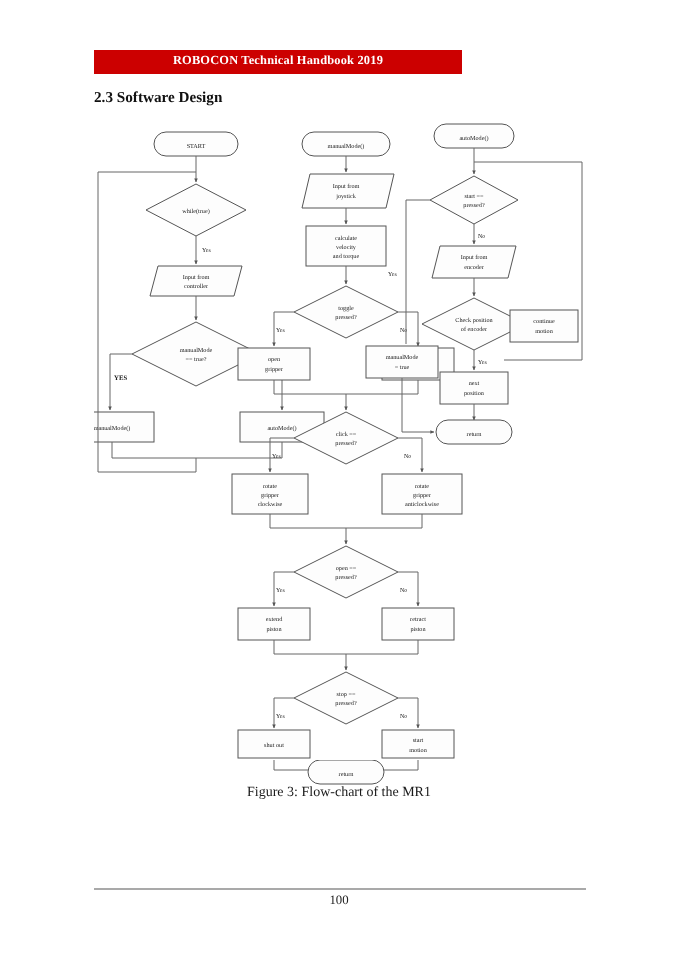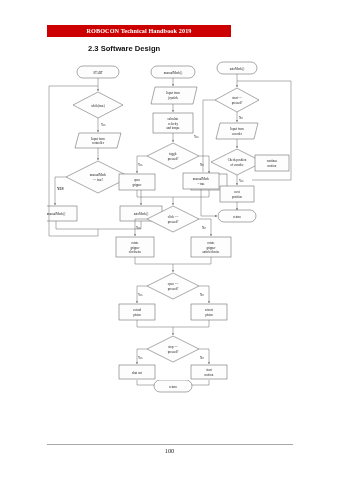--- a/index.html
+++ b/index.html
@@ -52,24 +52,23 @@
   .lw-c{color:#1a3fb0;}
   .lw-u{color:#cc0000;}
   .lw-n{color:#18a24a;}
   .logo-figure{
     position:absolute;left:19px;top:-1px;width:8px;height:13px;
   }
 
   
   .section-title{
     position:absolute;left:47px;top:44px;
-    font-family:Liberation Sans, sans-serif;
+    font-family:Liberation Serif, serif;
     font-weight:bold;font-size:7.6px;
     color:#111;
-    margin-left:41px;
   }
 
   
   .chart{
     position:absolute;left:47px;top:60px;
     width:246px;height:320px;
   }
   .chart svg{display:block;}
 
   
@@ -310,17 +309,18 @@
   </svg>
   </div>
 
   <svg style="position:absolute;left:47px;top:380px;" width="246" height="16">
     <path class="ln" d="M90,0 L90,5 L162,5 L162,0"></path>
     <path class="ln" d="M126,5 L126,1"></path>
     <rect class="shape" x="107" y="0" width="38" height="12" rx="6"></rect>
     <text class="nd" x="126" y="8" text-anchor="middle" style="font-size:3.1px">return</text>
   </svg>
 
+  <div class="caption">Figure 3: Flow-chart of the MR1</div>
 
   <div class="footer-rule"></div>
   <div class="folio">100</div>
 
 </div>
 
 </body></html>

